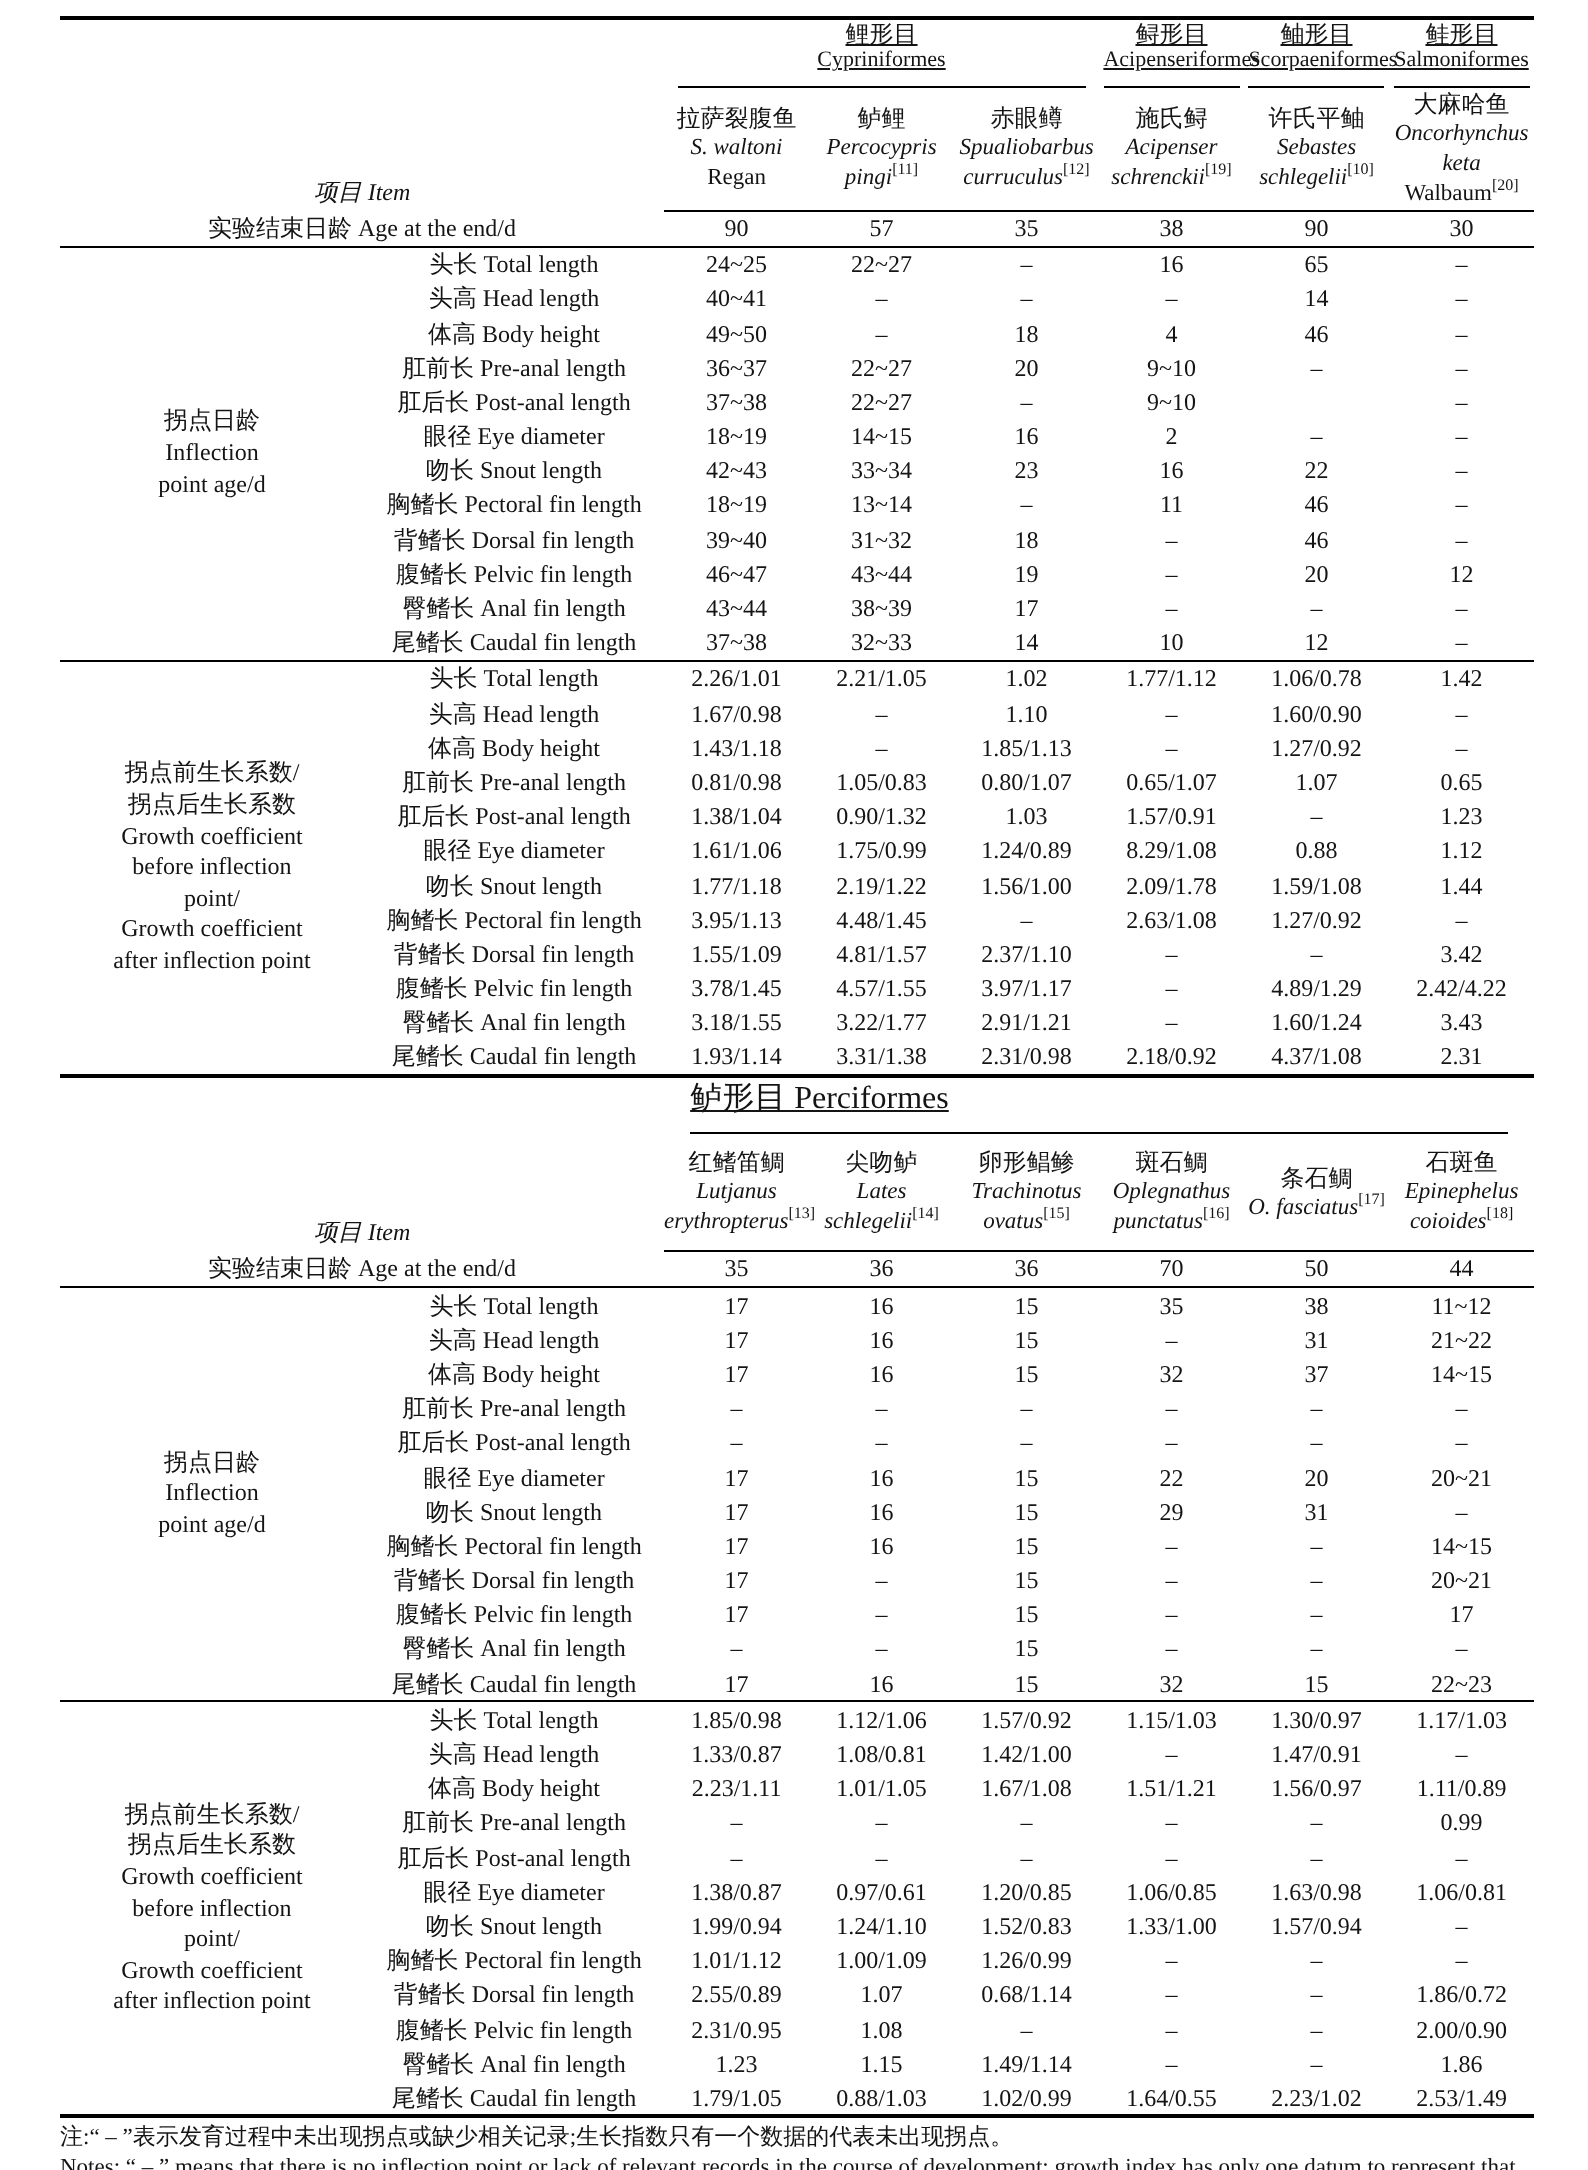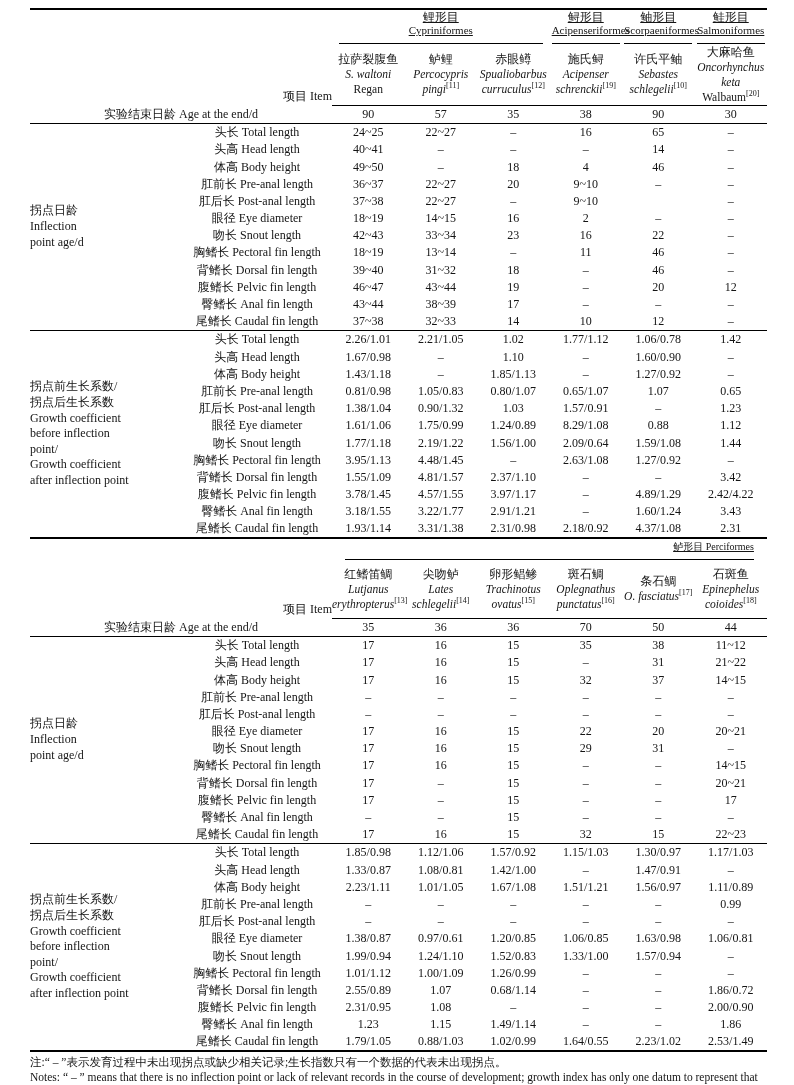--- a/index.html
+++ b/index.html
@@ -14,35 +14,35 @@
   table.t2{border-bottom:2.5px solid #000;}
   th{font-weight:normal;padding:0;vertical-align:middle;}
   td{padding:0;text-align:center;vertical-align:middle;}
   
   tr.orders-row th{vertical-align:bottom;}
   .t1 tr.orders-row{height:32px;}
   .t2 tr.orders-row{height:21px;}
   .ord-u{width:94%;margin:0 auto;border-bottom:1px solid #000;padding-bottom:5px;text-decoration:underline;}
   .ord-cn{font-size:12px;line-height:1.2;text-align:center;}
   .ord-en{font-size:11px;line-height:1.2;text-align:center;}
-  .ord-one{font-size:10px;line-height:1.4;text-align:right;}
+  .ord-one{font-size:16px;line-height:1.4;text-align:left;}
   tr.species-row th{border-bottom:1px solid #000;text-align:center;}
   .t1 tr.species-row{height:50px;}
   .t2 tr.species-row{height:58px;}
   .sp-cn{font-size:12px;line-height:1.35;}
   .sp-lat{font-size:11.5px;line-height:1.3;font-style:italic;}
   .sp-lat .rm{font-style:normal;}
   sup{font-size:8px;vertical-align:super;font-style:normal;line-height:0;}
-  .item-head{text-align:right;font-size:12px;}
+  .item-head{text-align:center;font-size:12px;font-style:italic;}
   
   tr.age-row td{border-bottom:1px solid #000;height:17px;margin-top:39px;}
   td.age-label{text-align:center;}
   
   tbody td{height:17.2px;line-height:1;}
-  td.grp{text-align:left;line-height:1.3;font-size:12px;}
+  td.grp{text-align:center;line-height:1.3;font-size:12px;}
   td.rowlab{font-size:12px;white-space:nowrap;}
   tr.block-start td{border-top:1px solid #000;}
   
   .notes{margin-top:3px;width:740px;}
   .note-cn{font-size:11.5px;line-height:1.3;}
   .note-en{font-size:11.5px;line-height:1.35;}
 </style>
 </head>
 <body>
 
@@ -304,21 +304,21 @@
             <td class="val">1.24/0.89</td>
             <td class="val">8.29/1.08</td>
             <td class="val">0.88</td>
             <td class="val">1.12</td>
           </tr>
           <tr>
             <td class="rowlab">吻长 Snout length</td>
             <td class="val">1.77/1.18</td>
             <td class="val">2.19/1.22</td>
             <td class="val">1.56/1.00</td>
-            <td class="val">2.09/0.64</td>
+            <td class="val">2.09/1.78</td>
             <td class="val">1.59/1.08</td>
             <td class="val">1.44</td>
           </tr>
           <tr>
             <td class="rowlab">胸鳍长 Pectoral fin length</td>
             <td class="val">3.95/1.13</td>
             <td class="val">4.48/1.45</td>
             <td class="val">–</td>
             <td class="val">2.63/1.08</td>
             <td class="val">1.27/0.92</td>

